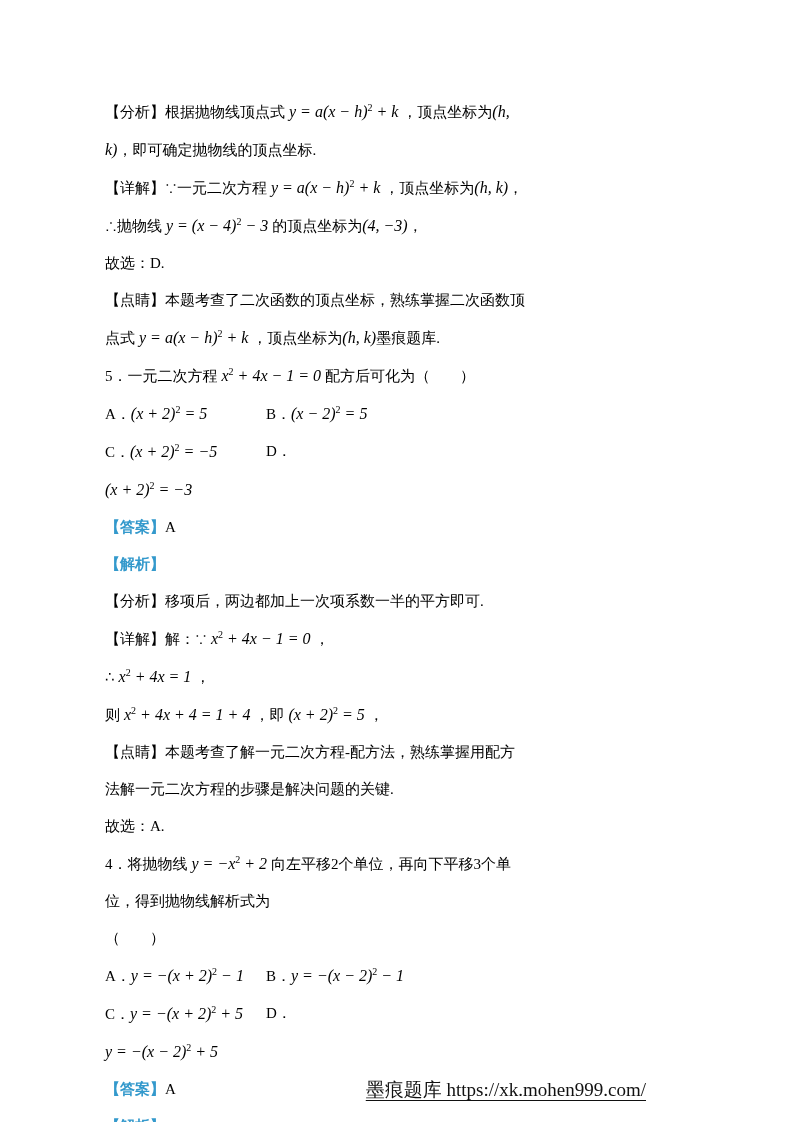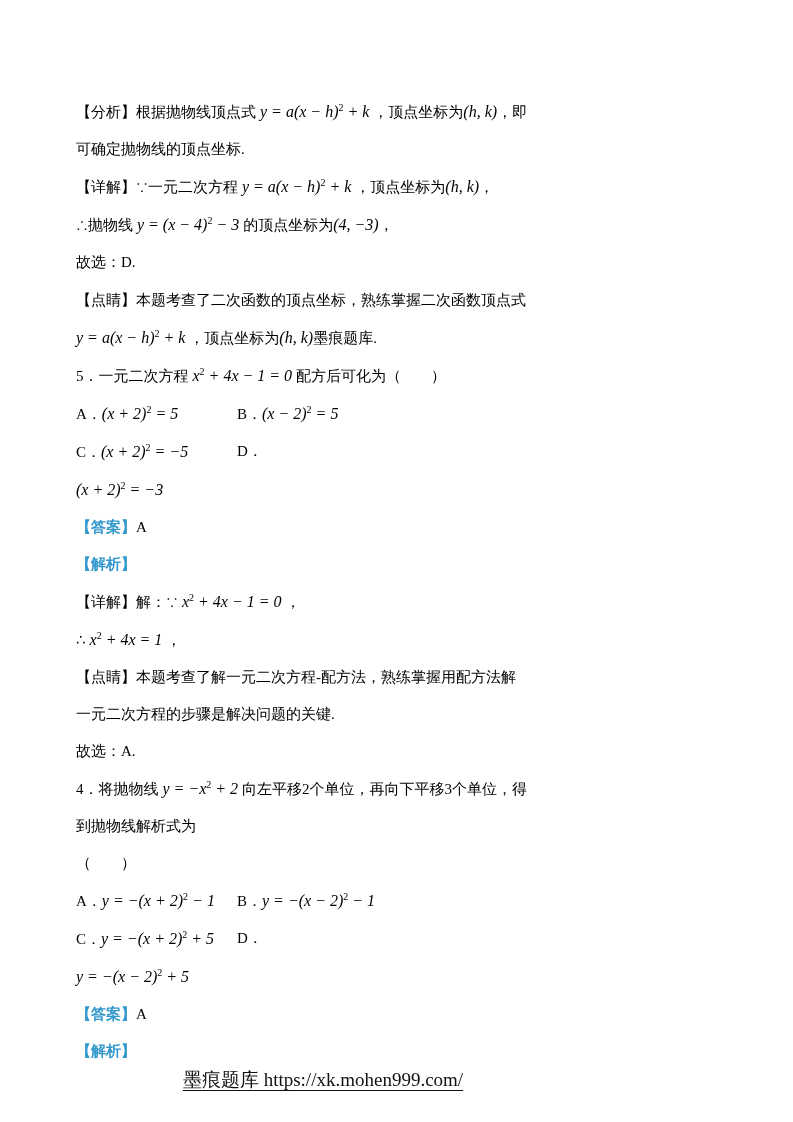--- a/index.html
+++ b/index.html
@@ -9,21 +9,21 @@
     background: #ffffff;
     color: #000000;
     font-family: "Liberation Serif", serif;
     position: relative;
     overflow: hidden;
   }
   .page {
     box-sizing: border-box;
     width: 646px;
     height: 1122px;
-    padding: 93px 118px 0 76px;
+    padding: 93px 118px 0 105px;
     position: relative;
   }
   .doc-body { width: 100%; }
   p.line {
     margin: 0;
     font-size: 15px;
     line-height: 37px;
     word-break: break-all;
   }
   .seg { white-space: pre-wrap; }
@@ -42,22 +42,22 @@
   }
   p.options .option {
     display: inline-block;
     min-width: 161px;
     vertical-align: top;
   }
   .footer {
     position: absolute;
     left: 0;
     right: 0;
-    bottom: 29px;
-    text-align: center;
+    bottom: 19px;
+    text-align: right;
   }
   .footer span {
     font-size: 19px;
     color: #111111;
     text-decoration: underline;
     text-underline-offset: 4px;
     font-family: "Liberation Serif", serif;
   }
 </style>
 </head>
@@ -68,22 +68,24 @@
       <p class="line"><span class="seg seg-cn">【分析】根据抛物线顶点式</span><span class="seg seg-math"> y = a(x − h)<sup>2</sup> + k </span><span class="seg seg-cn">，顶点坐标为</span><span class="seg seg-math">(h, k)</span><span class="seg seg-cn">，即可确定抛物线的顶点坐标.</span></p>
       <p class="line"><span class="seg seg-cn">【详解】∵一元二次方程</span><span class="seg seg-math"> y = a(x − h)<sup>2</sup> + k </span><span class="seg seg-cn">，顶点坐标为</span><span class="seg seg-math">(h, k)</span><span class="seg seg-cn">，</span></p>
       <p class="line"><span class="seg seg-cn">∴抛物线</span><span class="seg seg-math"> y = (x − 4)<sup>2</sup> − 3 </span><span class="seg seg-cn">的顶点坐标为</span><span class="seg seg-math">(4, −3)</span><span class="seg seg-cn">，</span></p>
       <p class="line"><span class="seg seg-cn">故选：D.</span></p>
       <p class="line"><span class="seg seg-cn">【点睛】本题考查了二次函数的顶点坐标，熟练掌握二次函数顶点式</span><span class="seg seg-math"> y = a(x − h)<sup>2</sup> + k </span><span class="seg seg-cn">，顶点坐标为</span><span class="seg seg-math">(h, k)</span><span class="seg seg-cn">墨痕题库.</span></p>
       <p class="line"><span class="seg seg-cn">5．一元二次方程</span><span class="seg seg-math"> x<sup>2</sup> + 4x − 1 = 0 </span><span class="seg seg-cn">配方后可化为（　　）</span></p>
       <p class="line options"><span class="option"><span class="seg seg-cn">A．</span><span class="seg seg-math">(x + 2)<sup>2</sup> = 5</span></span><span class="option"><span class="seg seg-cn">B．</span><span class="seg seg-math">(x − 2)<sup>2</sup> = 5</span></span><span class="option"><span class="seg seg-cn">C．</span><span class="seg seg-math">(x + 2)<sup>2</sup> = −5</span></span><span class="option"><span class="seg seg-cn">D．</span></span></p>
       <p class="line"><span class="seg seg-math">(x + 2)<sup>2</sup> = −3</span></p>
       <p class="line"><span class="seg seg-accent">【答案】</span><span class="seg seg-cn">A</span></p>
       <p class="line"><span class="seg seg-accent">【解析】</span></p>
+      <p class="line"><span class="seg seg-cn">【分析】移项后，两边都加上一次项系数一半的平方即可.</span></p>
       <p class="line"><span class="seg seg-cn">【详解】解：∵</span><span class="seg seg-math"> x<sup>2</sup> + 4x − 1 = 0 </span><span class="seg seg-cn">，</span></p>
       <p class="line"><span class="seg seg-cn">∴</span><span class="seg seg-math"> x<sup>2</sup> + 4x = 1 </span><span class="seg seg-cn">，</span></p>
+      <p class="line"><span class="seg seg-cn">则</span><span class="seg seg-math"> x<sup>2</sup> + 4x + 4 = 1 + 4 </span><span class="seg seg-cn">，即</span><span class="seg seg-math"> (x + 2)<sup>2</sup> = 5 </span><span class="seg seg-cn">，</span></p>
       <p class="line"><span class="seg seg-cn">【点睛】本题考查了解一元二次方程-配方法，熟练掌握用配方法解一元二次方程的步骤是解决问题的关键.</span></p>
       <p class="line"><span class="seg seg-cn">故选：A.</span></p>
       <p class="line"><span class="seg seg-cn">4．将抛物线</span><span class="seg seg-math"> y = −x<sup>2</sup> + 2 </span><span class="seg seg-cn">向左平移2个单位，再向下平移3个单位，得到抛物线解析式为</span></p>
       <p class="line"><span class="seg seg-cn">（　　）</span></p>
       <p class="line options"><span class="option"><span class="seg seg-cn">A．</span><span class="seg seg-math">y = −(x + 2)<sup>2</sup> − 1</span></span><span class="option"><span class="seg seg-cn">B．</span><span class="seg seg-math">y = −(x − 2)<sup>2</sup> − 1</span></span><span class="option"><span class="seg seg-cn">C．</span><span class="seg seg-math">y = −(x + 2)<sup>2</sup> + 5</span></span><span class="option"><span class="seg seg-cn">D．</span></span></p>
       <p class="line"><span class="seg seg-math">y = −(x − 2)<sup>2</sup> + 5</span></p>
       <p class="line"><span class="seg seg-accent">【答案】</span><span class="seg seg-cn">A</span></p>
       <p class="line"><span class="seg seg-accent">【解析】</span></p>
     </div>
   <div class="footer">

